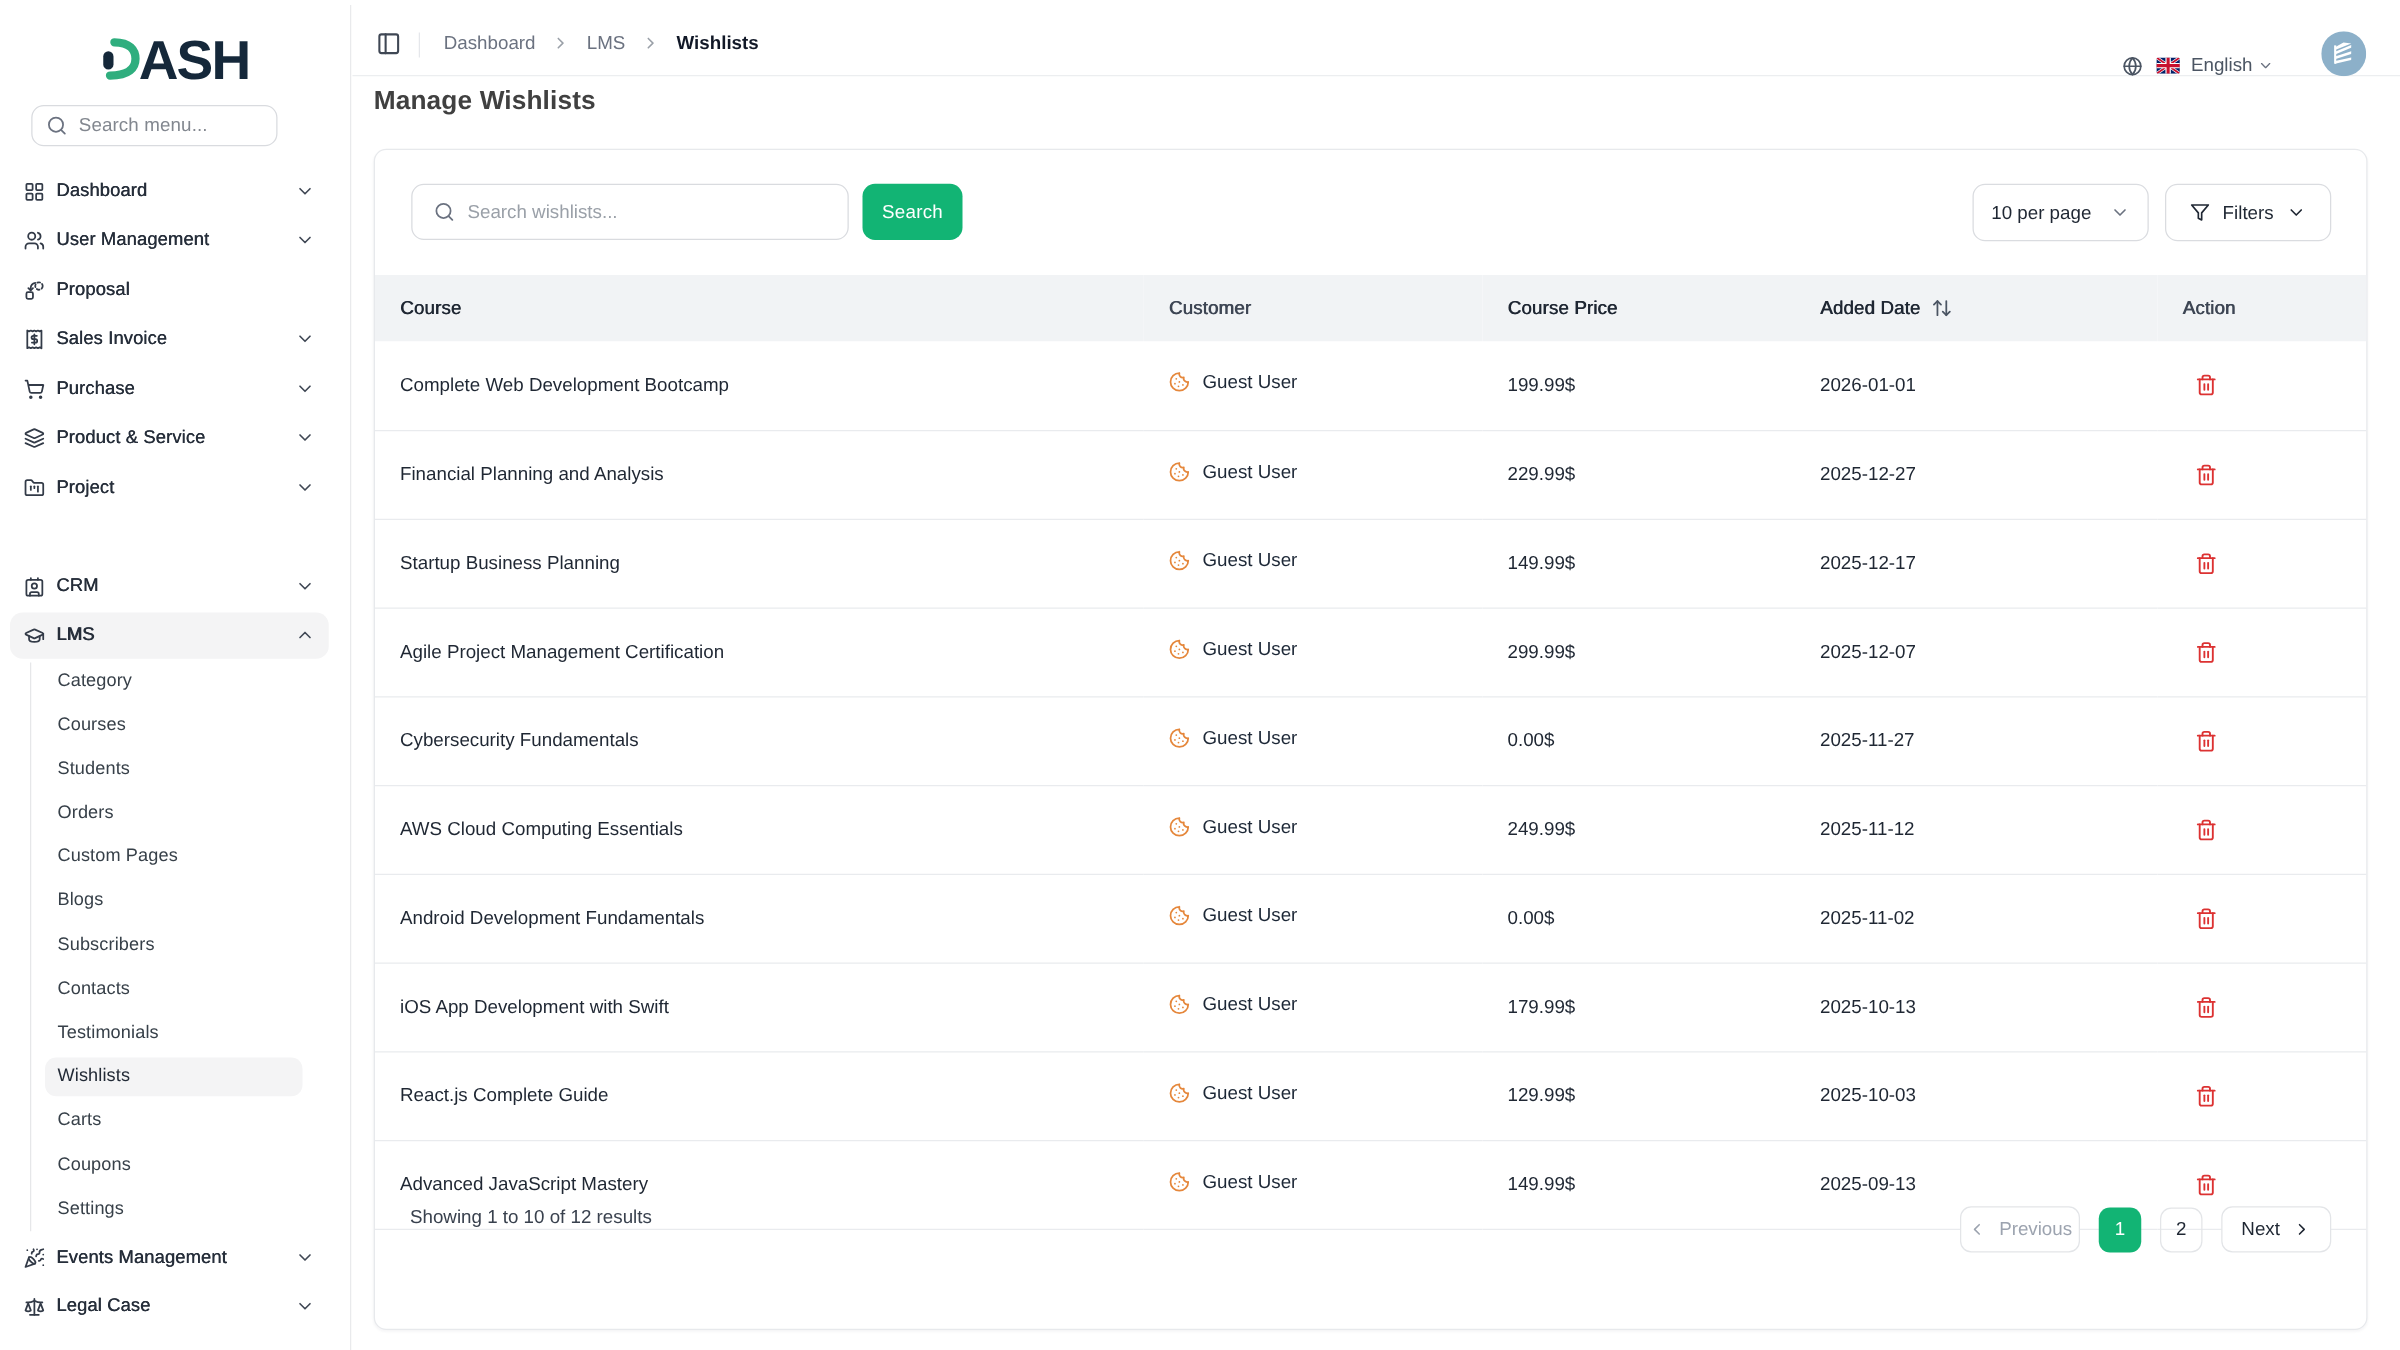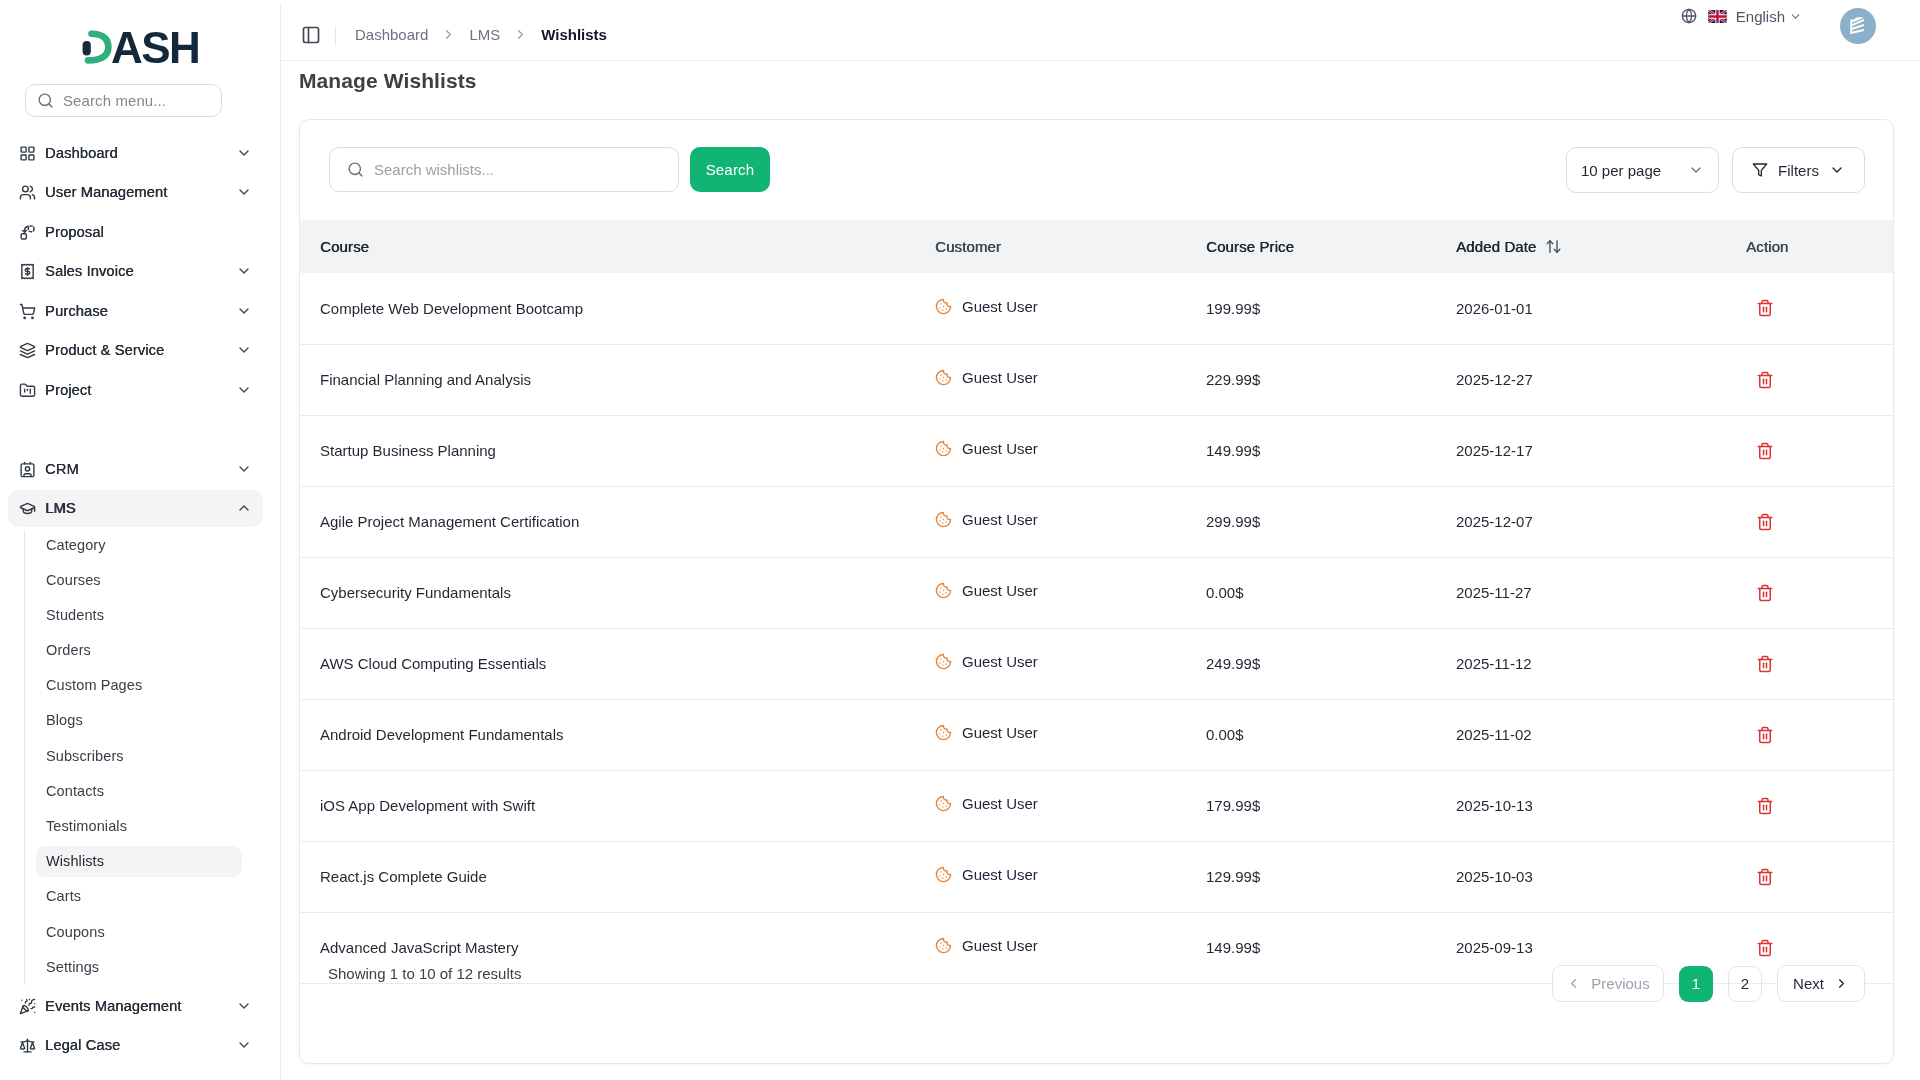--- a/index.html
+++ b/index.html
@@ -14,31 +14,31 @@
 .mi.act{background:#f4f4f5}
 .iline{position:absolute;left:24px;top:526px;width:1px;height:455px;background:#e6e7e9}
 .si{position:absolute;left:36px;width:206px;height:31px;border-radius:9px;display:flex;align-items:center;padding-left:10px;color:#374049;font-size:14.5px;letter-spacing:.1px}
 .si.on{background:#f4f4f5;color:#222a36}
 #main{margin-left:282px}
 #top{height:61px;border-bottom:1px solid #eceef0;display:flex;align-items:center;position:relative}
 .tgl{position:absolute;left:19px;top:25px}
 .vsep{position:absolute;left:53px;top:26px;width:1px;height:20px;background:#e5e7eb}
 .bc{position:absolute;left:73px;top:8px;height:53px;display:flex;align-items:center;gap:13px;font-size:15px;color:#6b7280}
 .bc .cur{color:#111827;font-weight:600}
-.tr-right{position:absolute;right:44px;top:8px;height:53px;display:flex;align-items:flex-start}
+.tr-right{position:absolute;right:27px;top:8px;height:53px;display:flex;align-items:flex-end}
 .tr-right .eng{margin-left:11px;display:flex;align-items:center;color:#4b5563;font-size:15px}
 .tr-right .eng .tx{margin-left:9px;margin-right:4px}
 .tr-right .av{margin-left:38px;display:flex}
 h1{margin:8px 0 0 17px;font-size:21px;font-weight:700;color:#404040;letter-spacing:.1px}
 #card{position:absolute;left:299px;top:119px;width:1595px;height:945px;background:#fff;border:1px solid #e7e9ec;border-radius:10px;box-shadow:0 1px 2px rgba(16,24,40,.04)}
 .tb{position:relative;height:100px}
 .srch{position:absolute;left:29px;top:27px;width:350px;height:45px;border:1px solid #d9dbdf;border-radius:10px;display:flex;align-items:center;padding-left:17px;color:#9aa0a8;font-size:15px}
 .srch span{margin-left:10px}
 .gbtn{position:absolute;left:390px;top:27px;width:80px;height:45px;background:#12b474;border-radius:10px;color:#fff;font-size:15px;font-weight:500;display:flex;align-items:center;justify-content:center;letter-spacing:.2px}
-.pp{position:absolute;right:174px;top:27px;width:153px;height:46px;border:1px solid #dadce0;border-radius:10px;display:flex;align-items:center;padding:0 14px;color:#1f2733;font-size:15px}
+.pp{position:absolute;right:174px;top:27px;width:141px;height:46px;border:1px solid #dadce0;border-radius:10px;display:flex;align-items:center;padding:0 14px;color:#1f2733;font-size:15px}
 .pp i{margin-left:auto;display:flex}
 .flt{position:absolute;right:28px;top:27px;width:133px;height:46px;border:1px solid #dadce0;border-radius:10px;display:flex;align-items:center;justify-content:center;gap:10px;color:#1f2733;font-size:15px;font-weight:500}
 table{width:100%;border-collapse:collapse;table-layout:fixed}
 col.w1{width:615px}col.w2{width:271px}col.w3{width:250px}col.w4{width:290px}col.w5{width:167px}
 thead td{height:53px;background:#f1f3f5;color:#3e4654;font-size:15px;font-weight:400;text-shadow:.5px 0 0 currentColor;letter-spacing:.1px}
 thead td:first-child{border-radius:0}
 td{padding:0;vertical-align:middle}
 .c1{padding-left:20px;color:#1f2733;font-size:15px}
 .c2{padding-left:20px}
 .c2 .cust{display:inline-flex;align-items:center;gap:10px}
@@ -46,21 +46,21 @@
 .c3,.c4{padding-left:20px;color:#1f2733;font-size:15px}
 .c5{padding-left:30px}
 .c5 svg{display:block;margin-left:0}
 tbody tr{border-bottom:1px solid #e9ebee;height:71px}
 tbody tr td{height:71px}
 .hsort{display:inline-flex;align-items:center;gap:9px}
 .pgn{position:absolute;left:0;bottom:16px;width:100%;height:82px;display:flex;align-items:flex-start;padding:0 28px}
 .pgn .info{color:#39414e;font-size:15px}
 .pgrp{margin-left:auto;display:flex;align-items:center;gap:15px}
 .pbtn{height:37px;border:1px solid #e3e5e8;border-radius:9px;display:flex;align-items:center;justify-content:center;font-size:15px;background:#fff}
-.prev{width:112px;color:#9ca3af;gap:10px}
+.prev{width:96px;color:#9ca3af;gap:10px}
 .pnum{width:34px;height:36px;border-radius:9px;display:flex;align-items:center;justify-content:center;font-size:15px}
 .p1{background:#12b474;color:#fff}
 .p2{border:1px solid #e3e5e8;color:#1f2733}
 .next{width:88px;color:#1f2733;gap:10px;font-weight:500}
 </style></head>
 <body>
 <aside id="sb">
 <svg width="124" height="52" viewBox="0 0 124 52" style="position:absolute;left:80px;top:12px">
 <rect x="2.6" y="25" width="8.2" height="14.6" rx="4.1" fill="#15283a"></rect>
 <path d="M11.5 17.8 C24 17.8 28.4 24 28.4 31 C28.4 38.2 23.6 44.4 8 44.4" fill="none" stroke="#2fae7e" stroke-width="6.6" stroke-linecap="round"></path>

